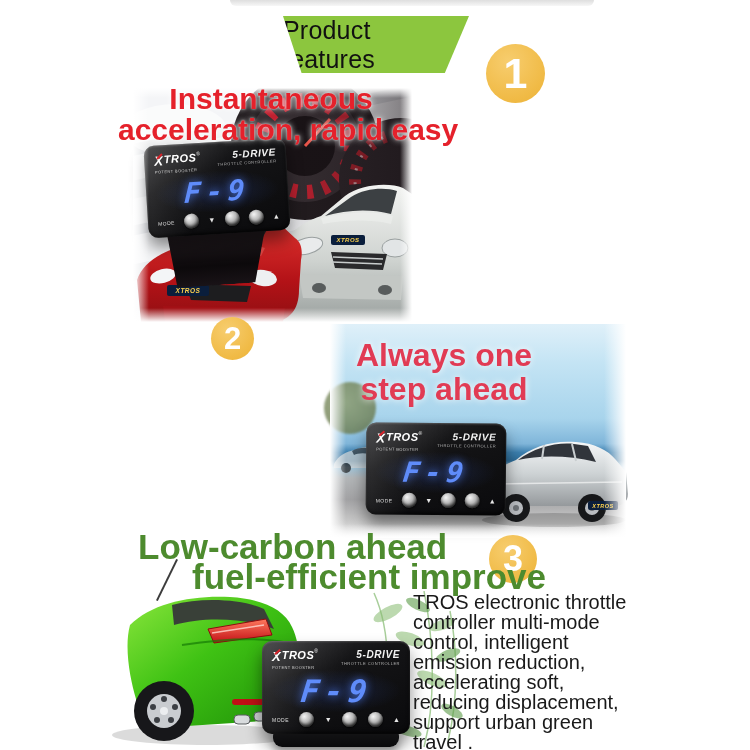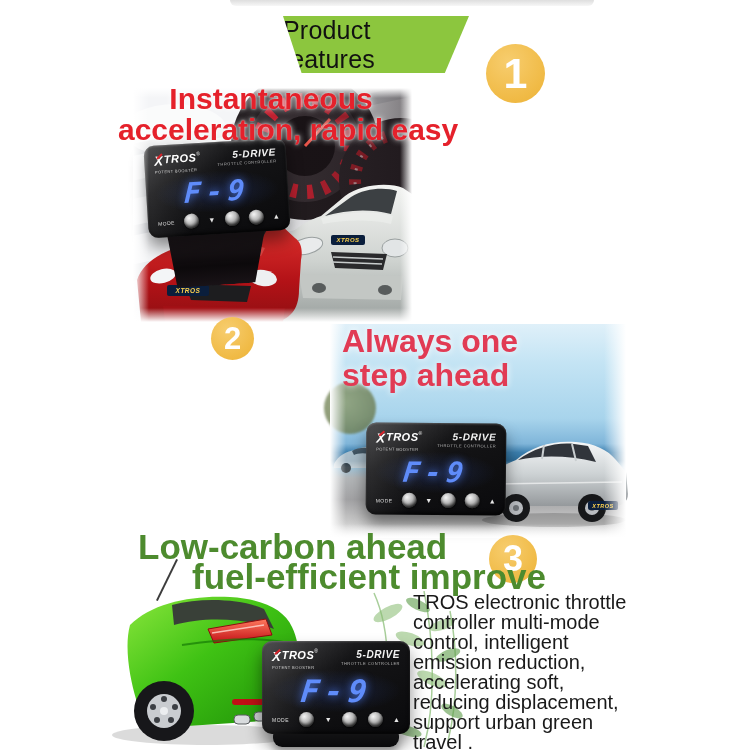--- a/index.html
+++ b/index.html
@@ -24,21 +24,21 @@
   #num3{left:489px;top:535px;width:48px;height:48px;font-size:36px;}
 
   
   .pre{white-space:pre;}
   #sec1-title{left:118px;top:83px;width:306px;text-align:center;z-index:10;
     font-size:30px;line-height:31px;font-weight:700;color:#e5212b;
     text-shadow:0 0 6px rgba(255,255,255,.9),0 0 2px rgba(255,255,255,.8);}
   #sec1-body{left:407px;top:100px;z-index:10;font-family:"Liberation Serif",serif;
     font-size:19px;line-height:21.4px;color:#262626;}
   #sec2-body{left:138px;top:352px;z-index:10;font-size:19px;line-height:20.8px;color:#141414;}
-  #sec2-title{left:342px;top:324px;width:204px;text-align:left;z-index:10;
+  #sec2-title{left:342px;top:338px;width:204px;text-align:center;z-index:10;
     font-size:32px;line-height:34px;font-weight:700;color:#e13b54;
     text-shadow:0 0 7px rgba(255,255,255,.95);}
   #sec3-title1{left:138px;top:527px;z-index:10;font-size:35px;font-weight:600;color:#4d8b2e;}
   #sec3-title2{left:192px;top:557px;z-index:10;font-size:35px;font-weight:600;color:#4d8b2e;}
   #sec3-body{left:413px;top:592px;z-index:10;font-size:20px;line-height:20px;color:#191919;}
 
   
   #collage1{left:133px;top:88px;width:279px;height:234px;z-index:2;}
   #collage1 svg{position:absolute;left:0;top:0;}
   .fade{z-index:9;pointer-events:none;}

